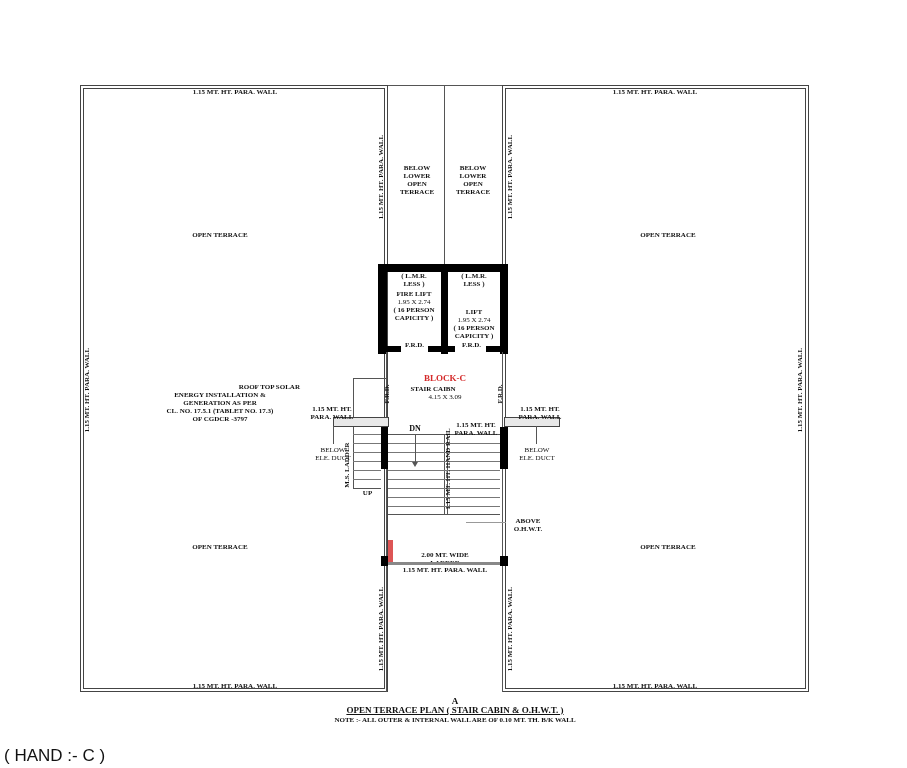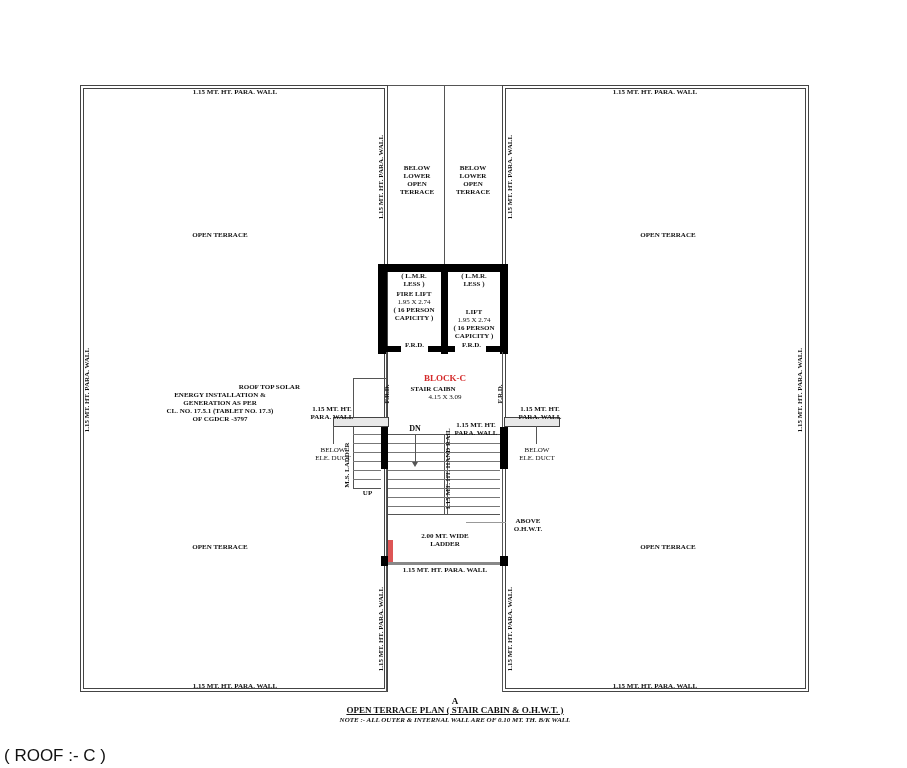--- a/index.html
+++ b/index.html
@@ -142,33 +142,33 @@
   <div>1.15 MT. HT.</div>
   <div>PARA. WALL</div>
 </div>
 <div class="lbl" style="left:512px;top:446px;width:50px;font-weight:normal;">
   <div>BELOW</div>
   <div>ELE. DUCT</div>
 </div>
 <div class="line" style="left:536px;top:426px;width:1px;height:18px;"></div>
 
 <div class="abs" style="left:400px;top:532px;width:90px;">
-  <div class="lbl" style="position:static;">2.00 MT. WIDE</div>
+  <div class="lbl" style="position:static;margin-top:19px;">2.00 MT. WIDE</div>
   <div class="lbl" style="position:static;">LADDER</div>
 </div>
 <div class="lbl" style="left:508px;top:517px;width:40px;">
   <div>ABOVE</div>
   <div>O.H.W.T.</div>
 </div>
 <div class="line" style="left:466px;top:522px;width:40px;height:1px;background:#999;"></div>
 <div class="abs" style="left:388px;top:540px;width:5px;height:24px;background:#d42a2a;opacity:0.8;"></div>
 <div class="blk" style="left:381px;top:556px;width:7px;height:10px;"></div>
 <div class="blk" style="left:500px;top:556px;width:8px;height:10px;"></div>
 <div class="abs" style="left:388px;top:562px;width:112px;height:3px;background:#888;"></div>
 <div class="lbl" style="left:390px;top:566px;width:110px;">1.15 MT. HT. PARA. WALL</div>
 <div class="line" style="left:386px;top:566px;width:1px;height:126px;"></div>
 <div class="line" style="left:502px;top:566px;width:1px;height:126px;"></div>
 
 <div class="lbl" style="left:435px;top:696px;width:40px;font-size:9px;line-height:10px;">A</div>
 <div class="lbl" style="left:280px;top:705px;width:350px;font-size:9px;line-height:10px;text-decoration:underline;">OPEN TERRACE PLAN ( STAIR CABIN &amp; O.H.W.T. )</div>
-<div class="lbl" style="left:280px;top:716px;width:350px;font-size:7px;font-style:italic;">NOTE :- ALL OUTER &amp; INTERNAL WALL ARE OF 0.10 MT. TH. B/K WALL</div>
+<div class="lbl" style="left:280px;top:716px;width:350px;font-size:7px;">NOTE :- ALL OUTER &amp; INTERNAL WALL ARE OF 0.10 MT. TH. B/K WALL</div>
 
-<div class="abs" style="left:4px;top:746px;font-family:'Liberation Sans', sans-serif;font-size:17px;line-height:20px;color:#111;">( ROOF :- C )</div>
+<div class="abs" style="left:4px;top:746px;font-family:'Liberation Sans', sans-serif;font-size:17px;line-height:20px;color:#111;">( HAND :- C )</div>
 
 </body></html>

